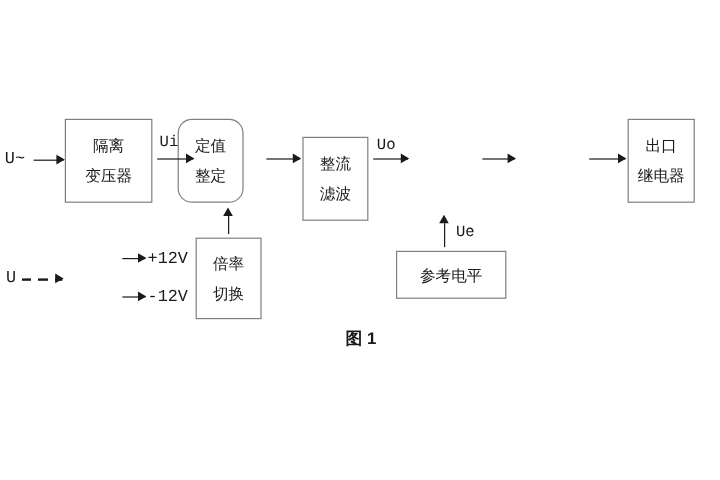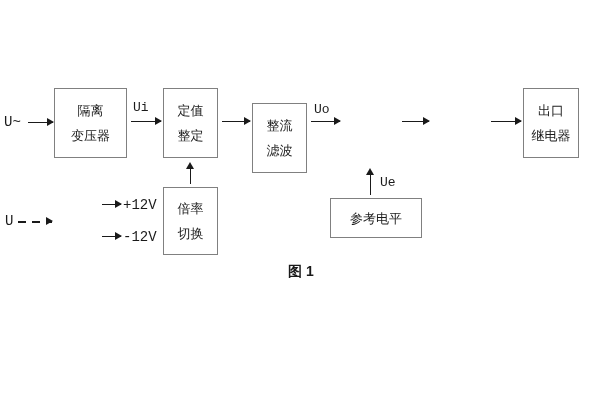--- a/index.html
+++ b/index.html
@@ -6,20 +6,21 @@
     --box-border:#808080;
     --line:#1a1a1a;
     --text:#1a1a1a;
     --background:#ffffff;
   }
   html,body{margin:0;padding:0;background:var(--background);}
   .canvas{
     position:relative;width:600px;height:316px;background:var(--background);
     font-family:"Liberation Sans","DejaVu Sans",sans-serif;color:var(--text);
     overflow:hidden;
+    margin-top:11px;
   }
   .box{
     position:absolute;border:1px solid var(--box-border);background:var(--background);
     display:flex;flex-direction:column;align-items:center;justify-content:center;
     gap:12px;font-size:13px;line-height:1;box-sizing:border-box;text-align:center;
   }
   .bline{display:block;white-space:nowrap;}
   .lbl{position:absolute;font-size:14px;line-height:1;white-space:nowrap;font-family:Liberation Mono, monospace;}
   .lbl-sm{font-size:13px;}
   
@@ -51,21 +52,21 @@
 </head>
 <body>
 
 <div class="canvas">
 
   <div class="box" style="left:54px;top:88px;width:73px;height:70px;">
     <span class="bline">隔离</span>
     <span class="bline">变压器</span>
   </div>
 
-  <div class="box" style="left:163px;top:88px;width:55px;height:70px;">
+  <div class="box" style="left:148px;top:88px;width:55px;height:70px;border-radius:12px;">
     <span class="bline">定值</span>
     <span class="bline">整定</span>
   </div>
 
   <div class="box" style="left:252px;top:103px;width:55px;height:70px;">
     <span class="bline">整流</span>
     <span class="bline">滤波</span>
   </div>
 
 

